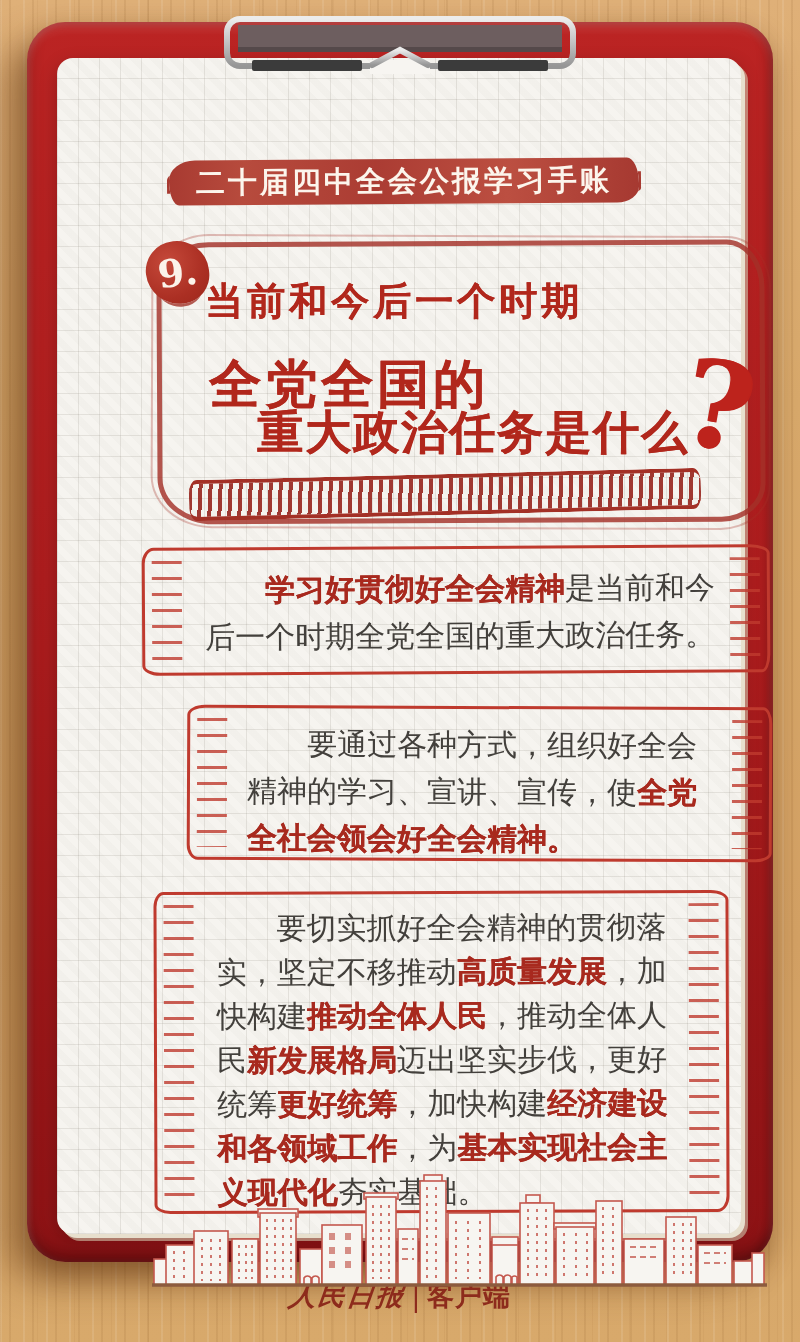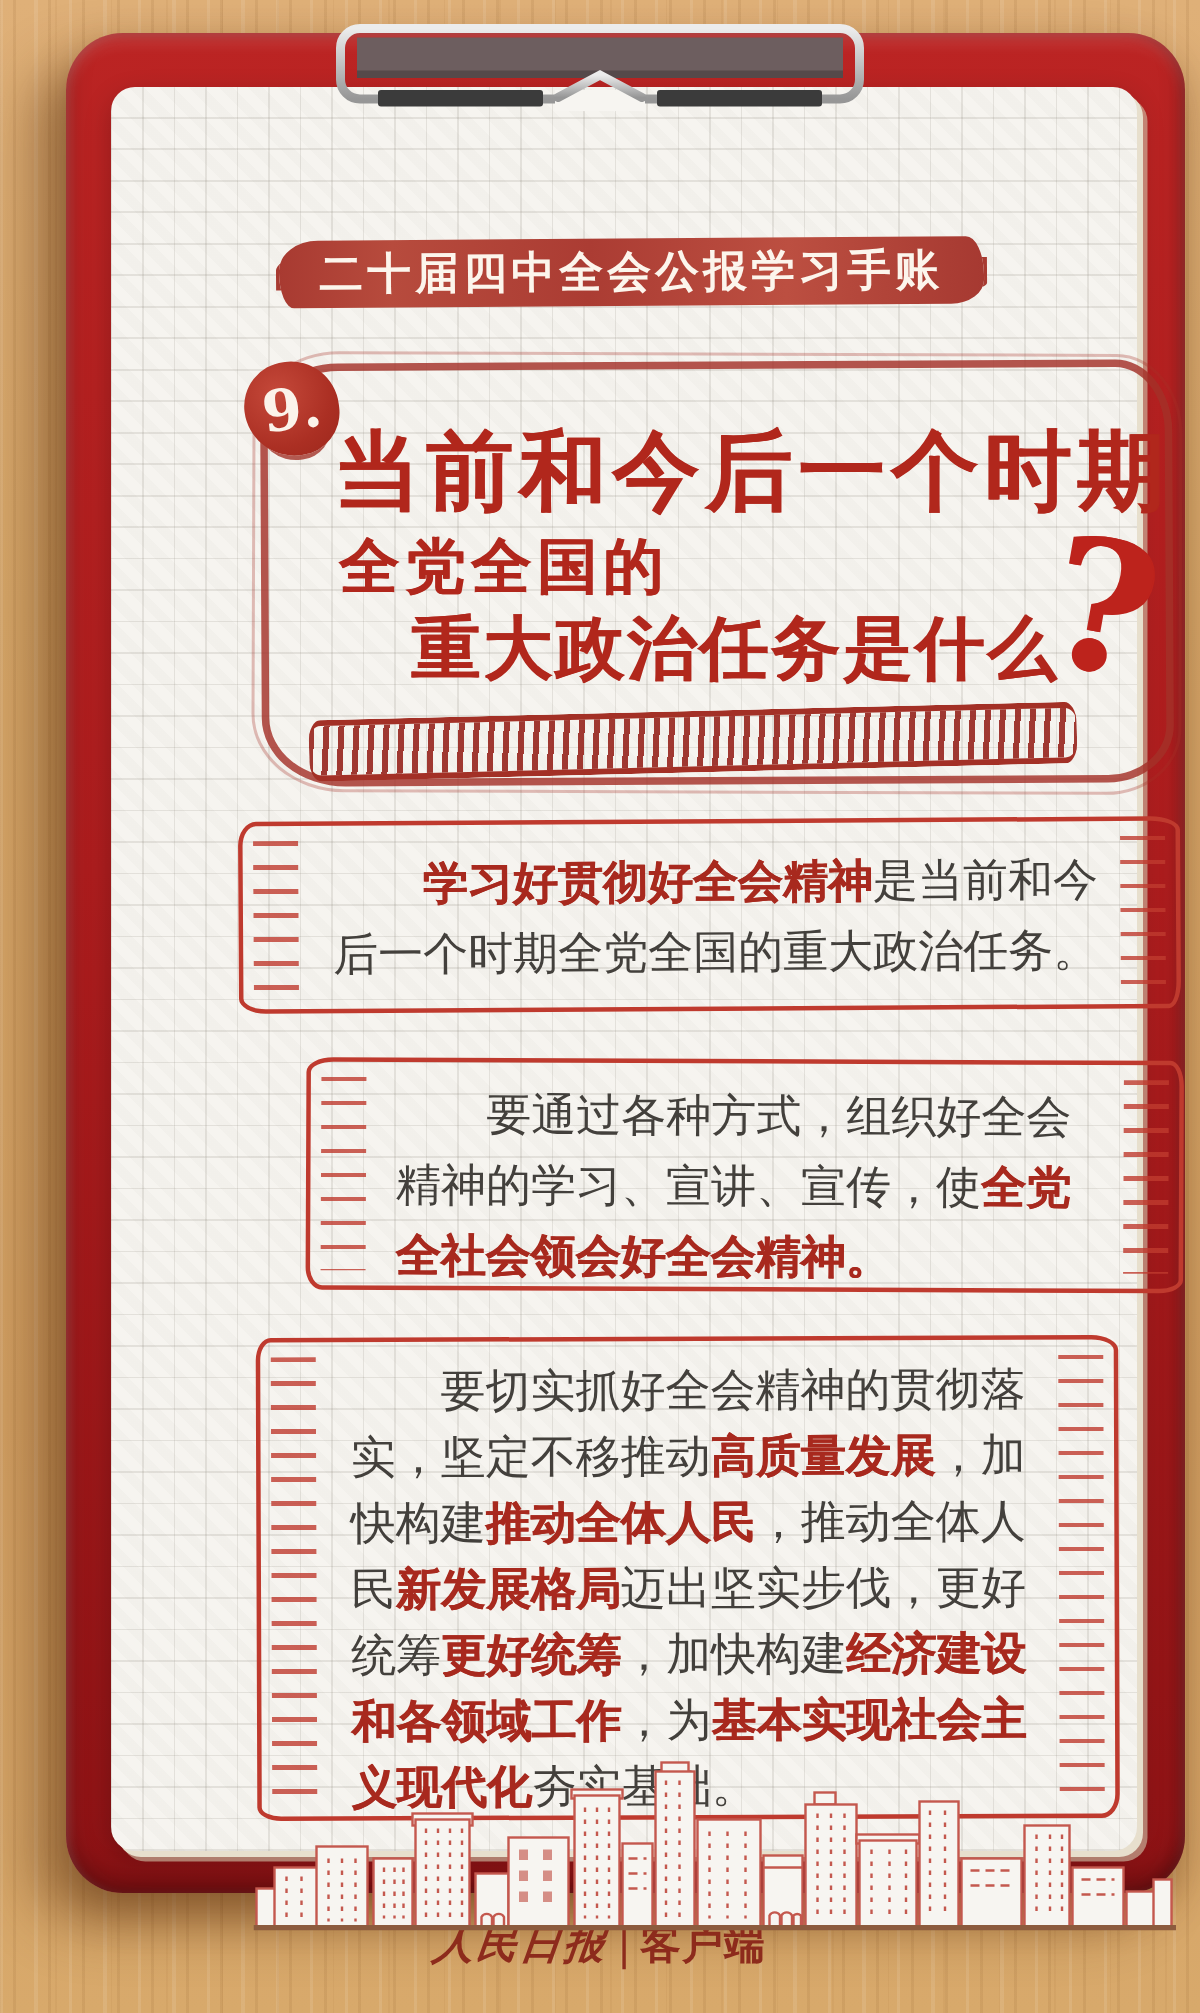--- a/index.html
+++ b/index.html
@@ -5,21 +5,21 @@
   html,body{margin:0;padding:0;}
   body{font-family:"DejaVu Sans","Liberation Sans",sans-serif;}
   .stage{position:relative;width:800px;height:1342px;overflow:hidden;
     background-color:#d7a668;
     background-image:
       repeating-linear-gradient(90deg, rgba(255,255,255,.10) 0 2px, rgba(255,255,255,0) 2px 9px, rgba(122,74,26,.10) 9px 11px, rgba(122,74,26,0) 11px 23px),
       repeating-linear-gradient(90deg, rgba(150,95,40,.08) 0 1px, rgba(150,95,40,0) 1px 37px),
       linear-gradient(180deg,#dfb078 0%,#d8a96b 30%,#d3a164 70%,#d8a96b 100%);
   }
   
-  .clipboard{position:absolute;left:44px;top:22px;width:746px;height:1240px;border-radius:38px;
+  .clipboard{position:absolute;left:27px;top:22px;width:746px;height:1240px;border-radius:38px;
     background:linear-gradient(180deg,#bb2423 0%,#ad1d1e 45%,#8e1315 100%);
     box-shadow:-22px 20px 38px rgba(88,44,12,.45), 0 12px 26px rgba(88,44,12,.35),
       inset 0 6px 10px rgba(255,255,255,.14), inset 0 -9px 16px rgba(0,0,0,.30),
       inset 3px 0 6px rgba(255,255,255,.08), inset -3px 0 8px rgba(0,0,0,.18);
   }
   .paper{position:absolute;left:30px;top:36px;width:684px;height:1176px;border-radius:16px;
     background-color:#f6f4ef;
     background-image:
       repeating-linear-gradient(0deg, rgba(128,122,110,.16) 0 1px, rgba(0,0,0,0) 1px 21px),
       repeating-linear-gradient(90deg, rgba(128,122,110,.16) 0 1px, rgba(0,0,0,0) 1px 21px),
@@ -47,22 +47,22 @@
     background:repeating-linear-gradient(94deg, rgba(152,40,33,.92) 0 4px, rgba(152,40,33,0) 4px 10px);}
   .num-badge{position:absolute;left:89px;top:183px;width:63px;height:63px;z-index:3;
     display:flex;align-items:center;justify-content:center;transform:rotate(-7deg);
     background:radial-gradient(circle at 36% 32%, #c5493a 0%, #ab2f23 62%, #9c271c 100%);
     border-radius:48% 52% 46% 54%;color:#fbf3ea;font-size:38px;font-weight:700;
     font-family:"DejaVu Serif","Liberation Serif",serif;
     box-shadow:0 10px 0 -7px rgba(156,39,28,.75);}
   .title-l1,.title-l2,.title-l3{position:absolute;color:#b1271c;font-weight:900;
     font-family:"DejaVu Serif","Liberation Serif",serif;white-space:nowrap;
     text-shadow:.6px 0 currentColor;}
-  .title-l1{left:148px;top:218px;font-size:58px;letter-spacing:4px;}
-  .title-l2{left:152px;top:292px;font-size:40px;letter-spacing:4px;}
+  .title-l1{left:148px;top:218px;font-size:38px;letter-spacing:4px;}
+  .title-l2{left:152px;top:292px;font-size:52px;letter-spacing:4px;}
   .title-l3{left:200px;top:344px;font-size:46px;letter-spacing:2px;}
   .qmark{position:absolute;left:626px;top:288px;font-size:120px;line-height:1;font-weight:900;
     color:#bd231c;transform:rotate(10deg);font-family:"DejaVu Serif","Liberation Serif",serif;
     text-shadow:1px 0 currentColor;z-index:4;}
   
   .note{position:absolute;box-sizing:border-box;border:3px solid #bf3a2e;}
   .note::before,.note::after{content:"";position:absolute;top:10px;bottom:10px;width:30px;opacity:.8;
     background:repeating-linear-gradient(180deg,#bf3a2e 0 3px, rgba(0,0,0,0) 3px 16px);}
   .note::before{left:7px;}
   .note::after{right:7px;}

